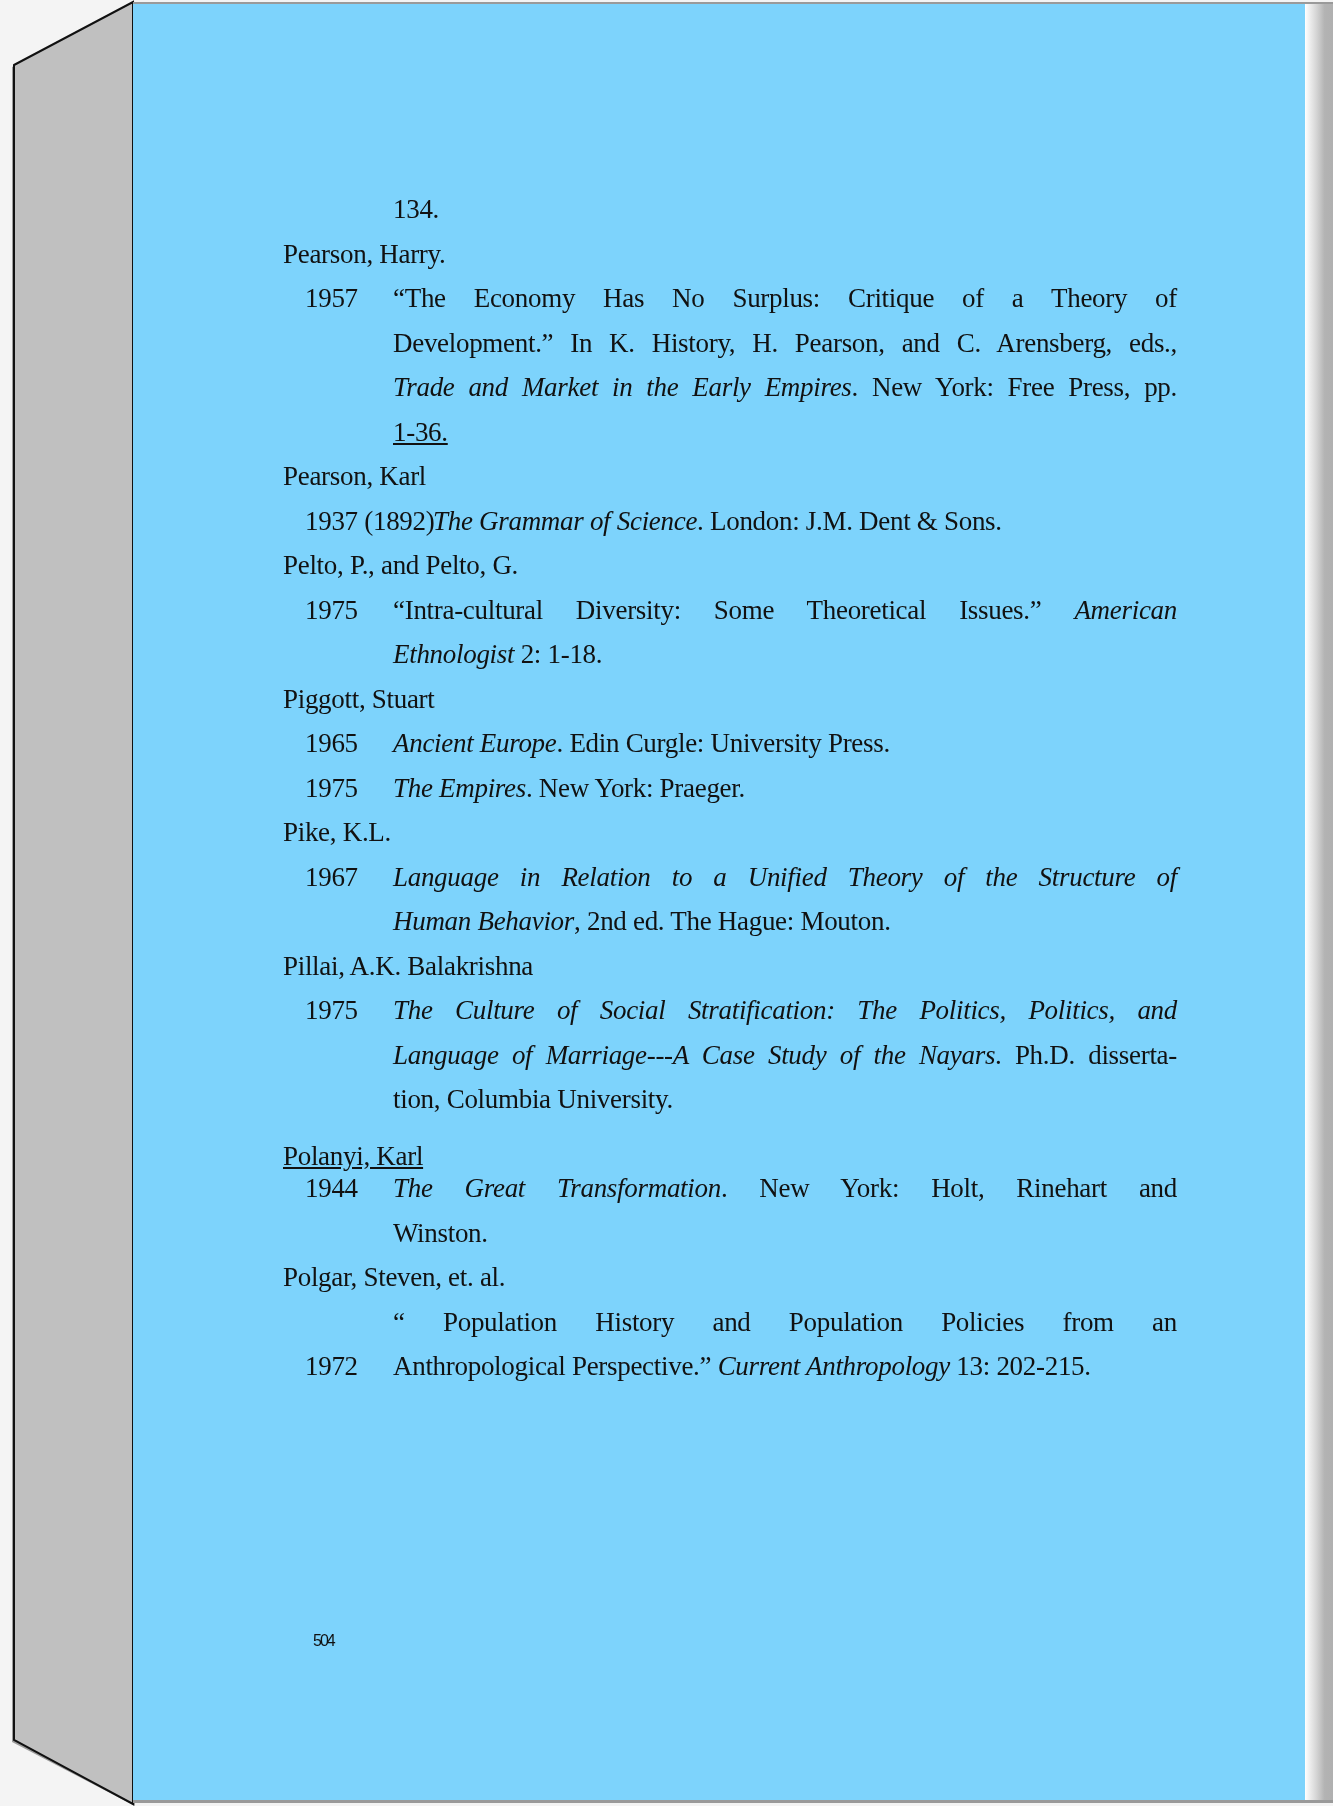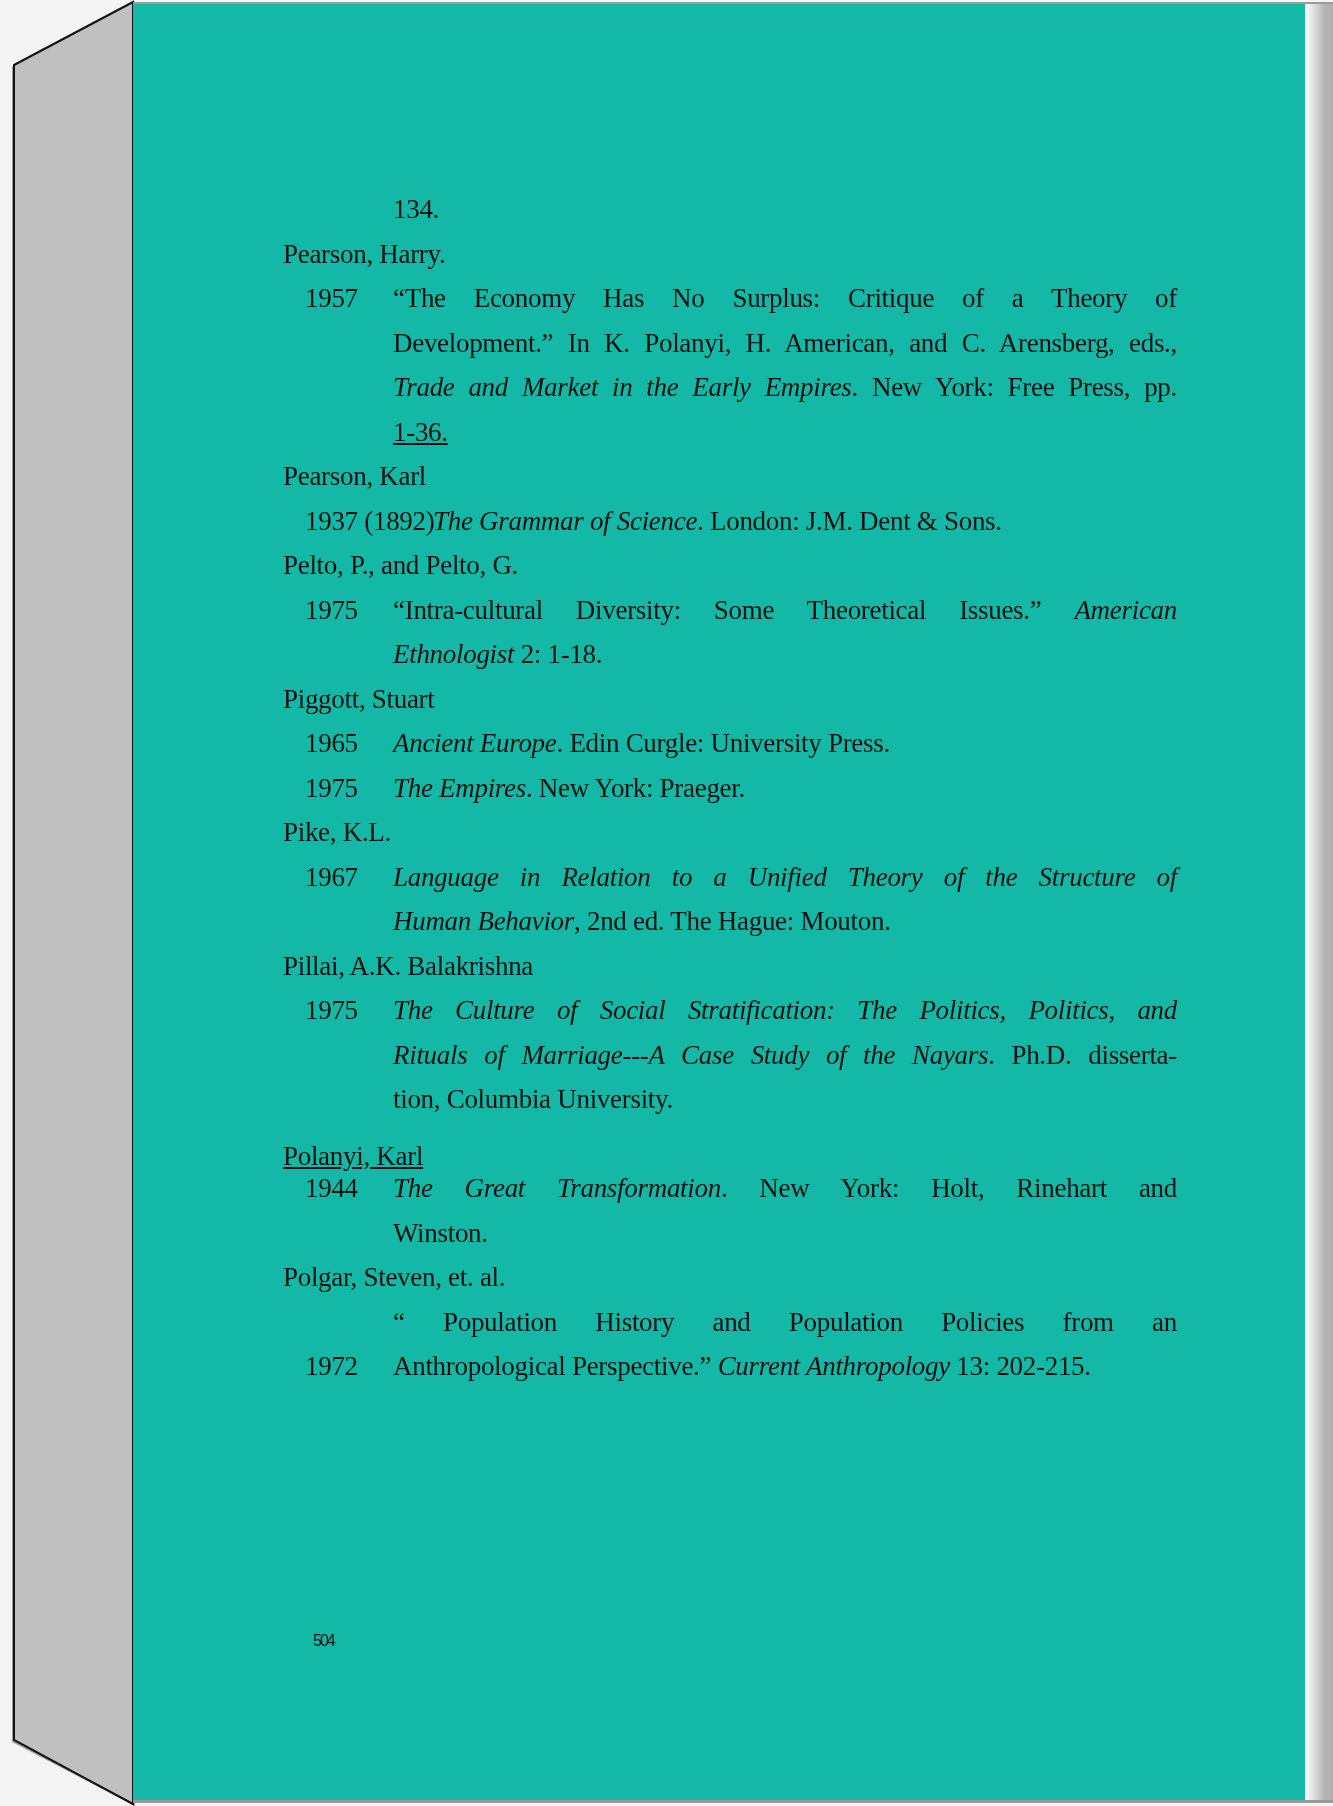--- a/index.html
+++ b/index.html
@@ -4,21 +4,21 @@
 <style>
   html, body { margin: 0; padding: 0; }
   body {
     width: 1333px; height: 1806px; position: relative; overflow: hidden;
     background: #f4f4f4;
   }
   .book { position: absolute; left: 0; top: 0; width: 1333px; height: 1806px; }
   .spine-svg { position: absolute; left: 0; top: 0; width: 140px; height: 1806px; }
   .page {
     position: absolute; left: 133px; top: 2px; width: 1200px; height: 1801px;
-    background: #14b8a6;
+    background: #7dd3fc;
     border-top: 2px solid #9a9a9a;
     border-bottom: 3px solid #9a9a9a;
     box-sizing: border-box;
   }
   .page-edge {
     position: absolute; right: 0; top: 0; width: 28px; height: 100%;
     background: linear-gradient(to right, #ffffff 0%, #d6d6d6 40%, #b3b3b3 70%, #b0b0b0 100%);
   }
   .content {
     position: absolute; left: 150px; top: 190px; width: 880px;
@@ -46,21 +46,21 @@
     <polygon points="14,65 133,2 133,1804 14,1740" fill="#c0c0c0" stroke="#111" stroke-width="2"></polygon>
   </svg>
 
   <div class="page">
     <div class="page-edge"></div>
     <div class="content" id="content">
       <div class="line text" style="top:0px">134.</div>
     <div class="line author" style="top: 44.5px;">Pearson, Harry.</div>
         <div class="line year" style="top: 89px;">1957</div>
         <div class="line text just" style="top: 89px;"><span>“The Economy Has No Surplus: Critique of a Theory of</span></div>
-        <div class="line text just" style="top: 133.5px;"><span>Development.” In K. Polanyi, H. American, and C. Arensberg, eds.,</span></div>
+        <div class="line text just" style="top: 133.5px;"><span>Development.” In K. History, H. Pearson, and C. Arensberg, eds.,</span></div>
         <div class="line text just" style="top: 178px;"><i>Trade and Market in the Early Empires</i><span>. New York: Free Press, pp.</span></div>
         <div class="line text" style="top: 222.5px; text-decoration: underline;"><span>1-36.</span></div>
         <div class="line author" style="top: 267px;">Pearson, Karl</div>
         <div class="line year" style="top: 311.5px;">1937 (1892)</div>
         <div class="line text" style="top: 311.5px; left: 150px;"><i>The Grammar of Science</i><span>. London: J.M. Dent &amp; Sons.</span></div>
         <div class="line author" style="top: 356px;">Pelto, P., and Pelto, G.</div>
         <div class="line year" style="top: 400.5px;">1975</div>
         <div class="line text just" style="top: 400.5px;"><span>“Intra-cultural Diversity: Some Theoretical Issues.” </span><i>American</i></div>
         <div class="line text" style="top: 445px;"><i>Ethnologist</i><span> 2: 1-18.</span></div>
         <div class="line author" style="top: 489.5px;">Piggott, Stuart</div>
@@ -68,21 +68,21 @@
         <div class="line text" style="top: 534px;"><i>Ancient Europe</i><span>. Edin Curgle: University Press.</span></div>
         <div class="line year" style="top: 578.5px;">1975</div>
         <div class="line text" style="top: 578.5px;"><i>The Empires</i><span>. New York: Praeger.</span></div>
         <div class="line author" style="top: 623px;">Pike, K.L.</div>
         <div class="line year" style="top: 667.5px;">1967</div>
         <div class="line text just" style="top: 667.5px;"><i>Language in Relation to a Unified Theory of the Structure of</i></div>
         <div class="line text" style="top: 712px;"><i>Human Behavior</i><span>, 2nd ed. The Hague: Mouton.</span></div>
         <div class="line author" style="top: 756.5px;">Pillai, A.K. Balakrishna</div>
         <div class="line year" style="top: 801px;">1975</div>
         <div class="line text just" style="top: 801px;"><i>The Culture of Social Stratification: The Politics, Politics, and</i></div>
-        <div class="line text just" style="top: 845.5px;"><i>Rituals of Marriage---A Case Study of the Nayars</i><span>. Ph.D. disserta-</span></div>
+        <div class="line text just" style="top: 845.5px;"><i>Language of Marriage---A Case Study of the Nayars</i><span>. Ph.D. disserta-</span></div>
         <div class="line text" style="top: 890px;"><span>tion, Columbia University.</span></div>
         <div class="line author" style="top: 947px; text-decoration: underline;">Polanyi, Karl</div>
         <div class="line year" style="top: 979px;">1944</div>
         <div class="line text just" style="top: 979px;"><i>The Great Transformation</i><span>. New York: Holt, Rinehart and</span></div>
         <div class="line text" style="top: 1023.5px;"><span>Winston.</span></div>
         <div class="line author" style="top: 1068px;">Polgar, Steven, et. al.</div>
         <div class="line year" style="top: 1157px;">1972</div>
         <div class="line text just" style="top: 1112.5px;"><span>“ Population History and Population Policies from an</span></div>
         <div class="line text" style="top: 1157px;"><span>Anthropological Perspective.” </span><i>Current Anthropology</i><span> 13: 202-215.</span></div>
       </div>

